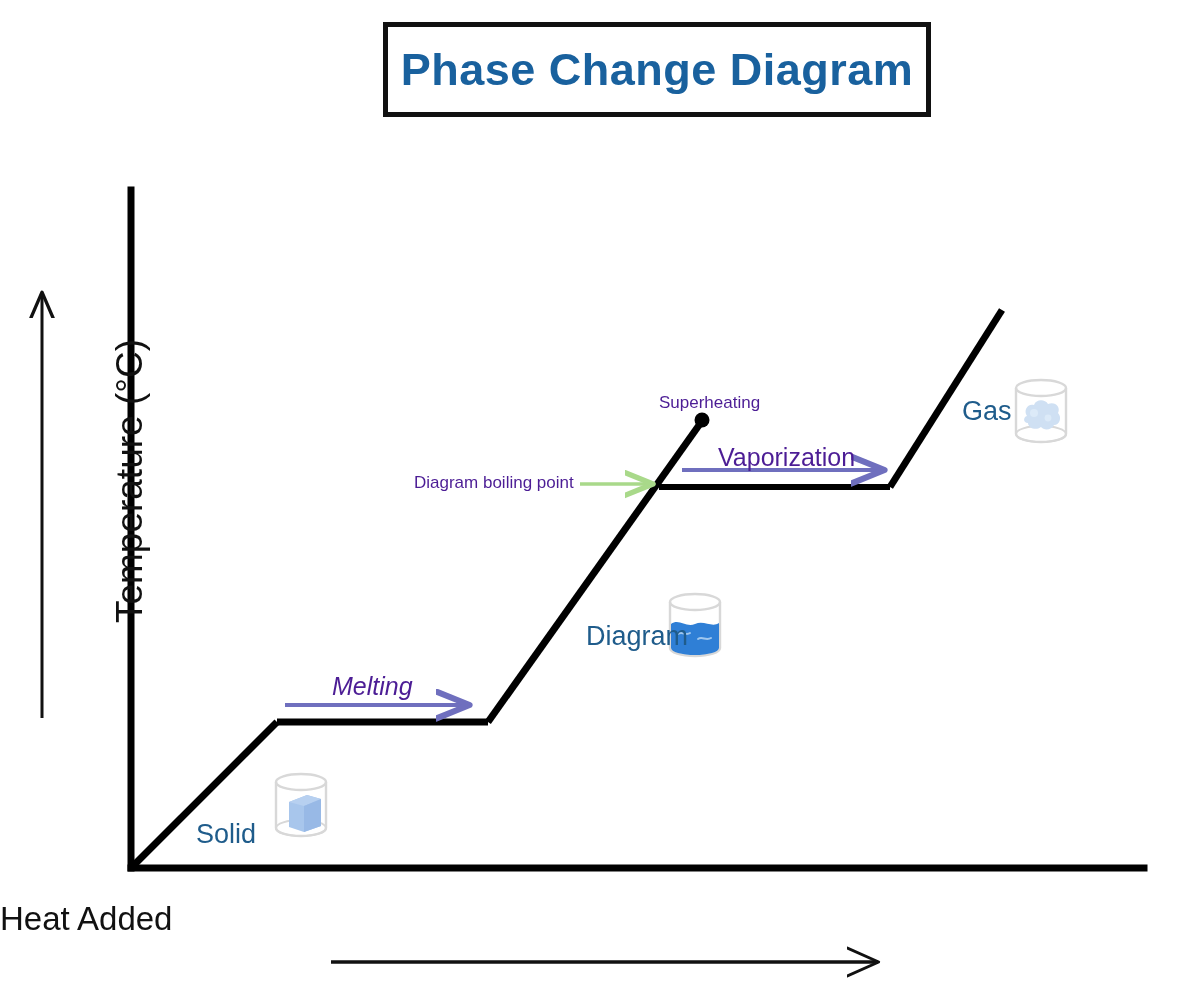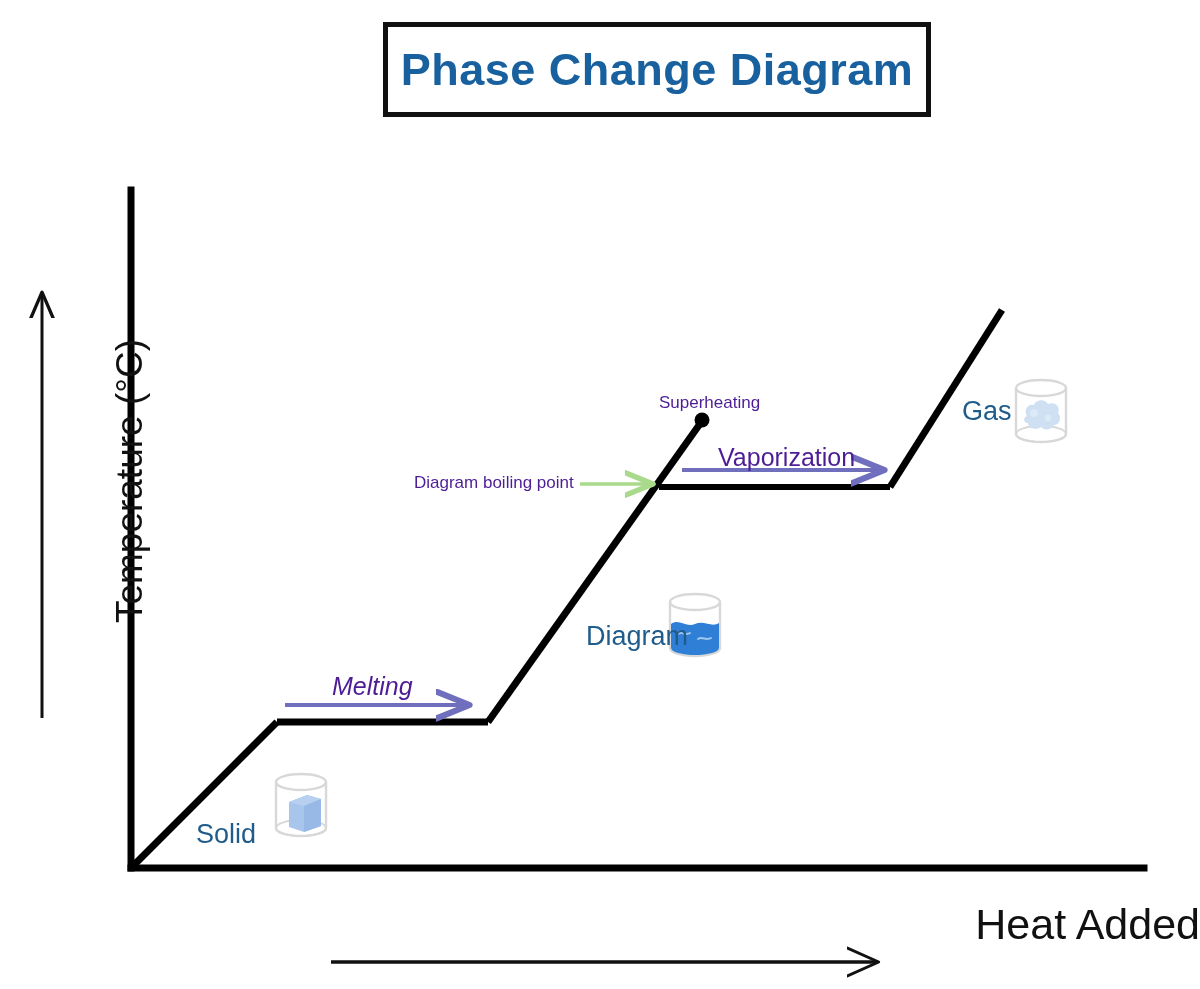--- a/index.html
+++ b/index.html
@@ -70,22 +70,22 @@
     transform-origin: center center;
     font-size: 37px;
     color: #111111;
     white-space: nowrap;
   }
   #x-axis-label {
     position: absolute;
     left: 0;
     top: 900px;
     width: 1200px;
-    text-align: right;
-    font-size: 43px;
+    text-align: left;
+    font-size: 33px;
     color: #111111;
   }
   #melting-label {
     left: 332px;
     top: 672px;
     font-size: 25px;
     font-style: italic;
   }
   #vaporization-label {
     left: 718px;

